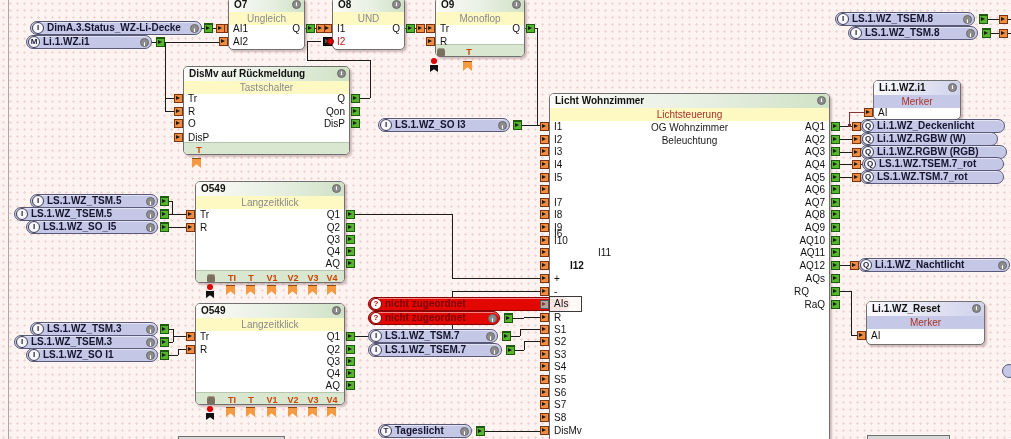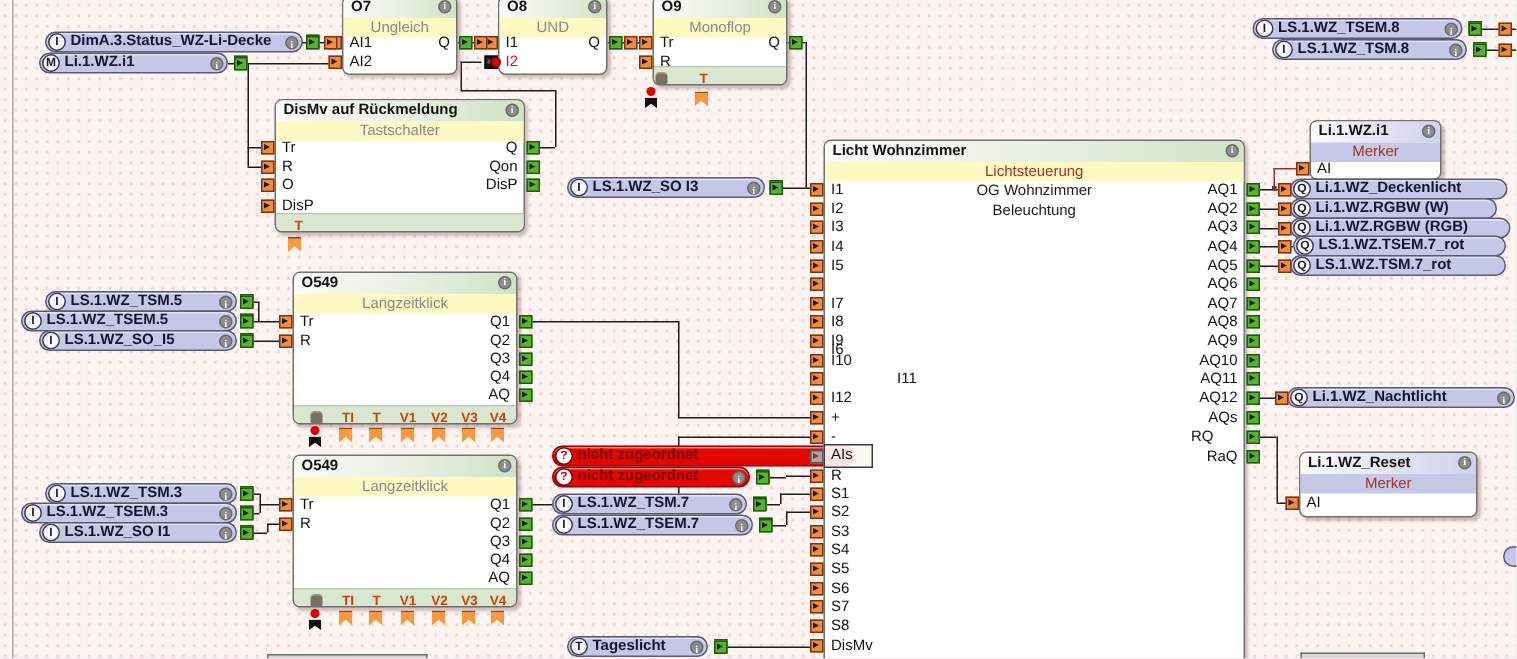--- a/index.html
+++ b/index.html
@@ -269,21 +269,21 @@
       <div class="iolabel" style="left: 4px; top: 40px;">I2</div>
       <div class="iolabel" style="left: 4px; top: 52px;">I3</div>
       <div class="iolabel" style="left: 4px; top: 65px;">I4</div>
       <div class="iolabel" style="left: 4px; top: 78px;">I5</div>
       <div class="iolabel" style="left: 4px; top: 90px; margin-top: 44px;">I6</div>
       <div class="iolabel" style="left: 4px; top: 103px;">I7</div>
       <div class="iolabel" style="left: 4px; top: 115px;">I8</div>
       <div class="iolabel" style="left: 4px; top: 128px;">I9</div>
       <div class="iolabel" style="left: 4px; top: 141px;">I10</div>
       <div class="iolabel" style="left: 4px; top: 153px; padding-left: 44px;">I11</div>
-      <div class="iolabel" style="left: 4px; top: 166px;">I12</div>
+      <div class="iolabel" style="left: 20px; top: 166px; font-weight: bold;">I12</div>
       <div class="iolabel" style="left: 4px; top: 179px;">+</div>
       <div class="iolabel" style="left: 4px; top: 192px;">-</div>
       <div class="iolabel" style="left: 4px; top: 218px;">R</div>
       <div class="iolabel" style="left: 4px; top: 230px;">S1</div>
       <div class="iolabel" style="left: 4px; top: 242px;">S2</div>
       <div class="iolabel" style="left: 4px; top: 255px;">S3</div>
       <div class="iolabel" style="left: 4px; top: 267px;">S4</div>
       <div class="iolabel" style="left: 4px; top: 280px;">S5</div>
       <div class="iolabel" style="left: 4px; top: 293px;">S6</div>
       <div class="iolabel" style="left: 4px; top: 305px;">S7</div>

